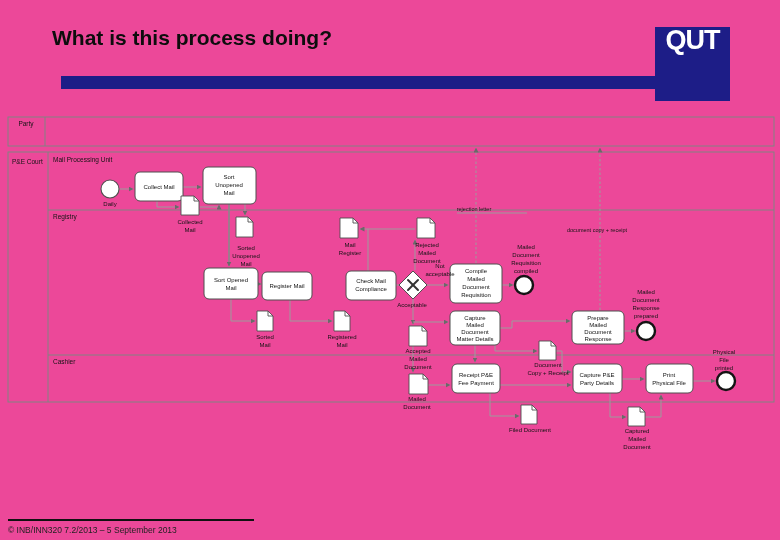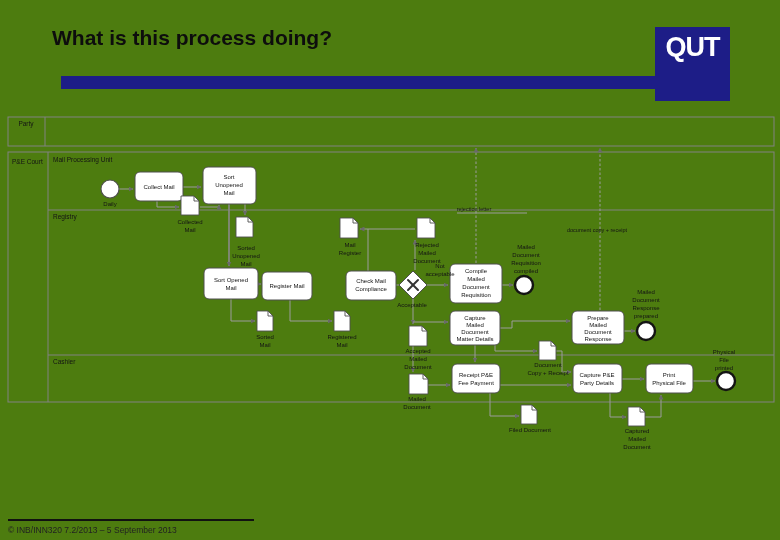--- a/index.html
+++ b/index.html
@@ -1,23 +1,23 @@
 <!DOCTYPE html>
 <html><head>
 <meta charset="utf-8">
 <style>
   html,body{margin:0;padding:0;background:#ffffff;}
-  .slide{position:relative;width:780px;height:540px;background:#4d7c0f;
+  .slide{position:relative;width:780px;height:540px;background:#ec4899;
          font-family:"Liberation Sans",sans-serif;overflow:hidden;}
   .title{position:absolute;left:52px;top:26px;font-size:21px;font-weight:bold;
          color:#0d0d0d;white-space:nowrap;}
   .accent-bar{position:absolute;left:61px;top:76px;width:594px;height:13px;background:#1d1d87;}
   .logo{position:absolute;left:655px;top:27px;width:75px;height:74px;background:#1d1d87;
         color:#ffffff;font-weight:bold;font-size:27px;letter-spacing:-1px;
-        text-align:center;line-height:1;padding-top:7px;box-sizing:border-box;}
+        text-align:center;line-height:1;box-sizing:border-box;}
   .footer-line{position:absolute;left:8px;top:519px;width:246px;height:2px;background:#111;}
   .footer{position:absolute;left:8px;top:525px;font-size:8.5px;color:#222;white-space:nowrap;text-align:right;}
   .diagram{position:absolute;left:0;top:0;width:780px;height:540px;}
   svg text{font-family:"Liberation Sans",sans-serif;fill:#141414;}
   .t55{font-size:5.5px;} .t6{font-size:6px;} .t65{font-size:6.5px;}
   .mid{text-anchor:middle;}
   .task{fill:#fff;stroke:#4f4f4f;stroke-width:1;}
   .doc{fill:#fff;stroke:#4f4f4f;stroke-width:0.9;}
   .fold{fill:none;stroke:#4f4f4f;stroke-width:0.9;}
   .evs{fill:#fff;stroke:#4f4f4f;stroke-width:1.1;}

